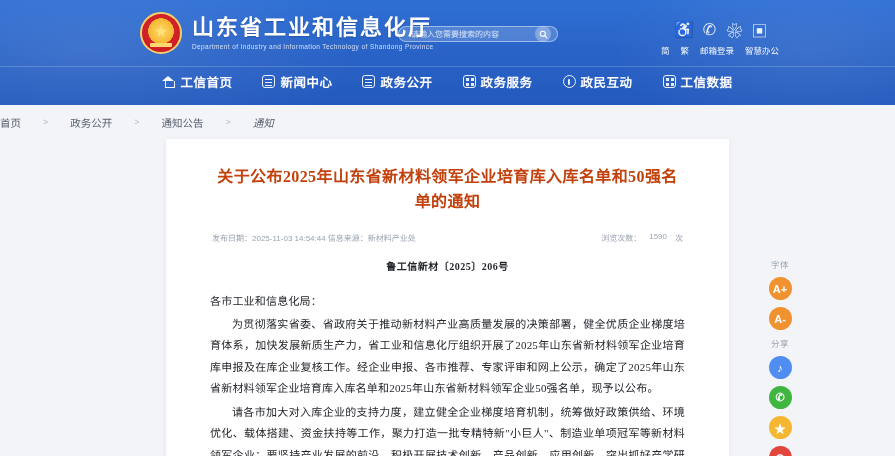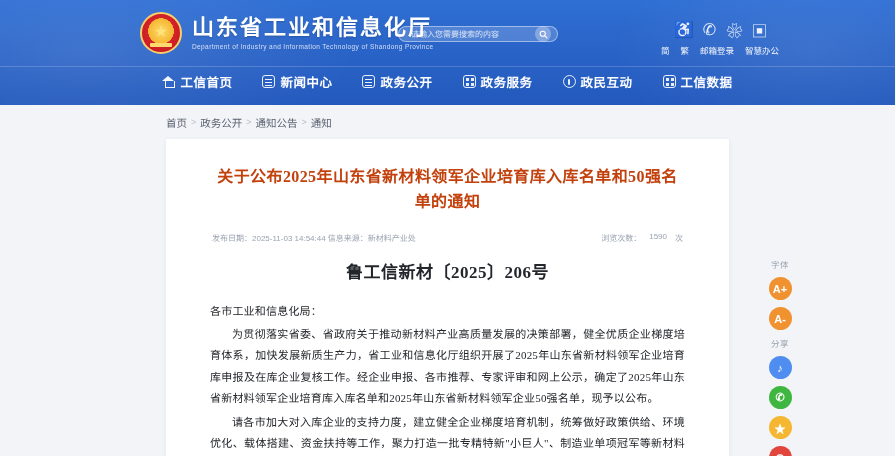--- a/index.html
+++ b/index.html
@@ -211,30 +211,29 @@
     content: "";
     position: absolute; left: 2px; top: 2px;
     width: 3px; height: 3px; background: rgba(255,255,255,0.9);
     box-shadow: 5px 0 0 rgba(255,255,255,0.9), 0 5px 0 rgba(255,255,255,0.9), 5px 5px 0 rgba(255,255,255,0.9);
   }
 
   
   .breadcrumb {
     display: flex;
     align-items: center;
-    gap: 4px;
+    gap: 22px;
     height: 34px;
-    padding-left: 166px;
     font-size: 10.5px;
     color: #5a6270;
     background: #f2f4f8;
   }
   .breadcrumb .sep { color: #b9c0cb; font-size: 9px; }
   .breadcrumb .crumb { cursor: pointer; }
-  .breadcrumb .crumb.current { color: #5a6270; }
+  .breadcrumb .crumb.current { color: #5a6270; font-style: italic; }
 
   
   .article {
     position: absolute;
     left: 166px; top: 139px;
     width: 563px;
     min-height: 317px;
     background: #ffffff;
     box-shadow: 0 1px 5px rgba(30,50,90,0.07);
     padding: 26px 44px 20px 44px;
@@ -258,21 +257,21 @@
     padding: 0 2px;
   }
   .art-meta .meta-left { display: flex; gap: 2px; }
   .art-meta .meta-right { display: flex; gap: 8px; }
   .art-meta .val { color: #9aa3b0; }
 
   .doc-no {
     margin-top: 15px;
     text-align: center;
     font-family: "Liberation Serif", serif;
-    font-size: 17px;
+    font-size: 10px;
     color: #23262b;
     font-weight: bold;
     letter-spacing: 0.5px;
   }
 
   .art-body {
     margin-top: 18px;
     font-family: "Liberation Serif", serif;
     font-size: 11px;
     color: #23262b;

